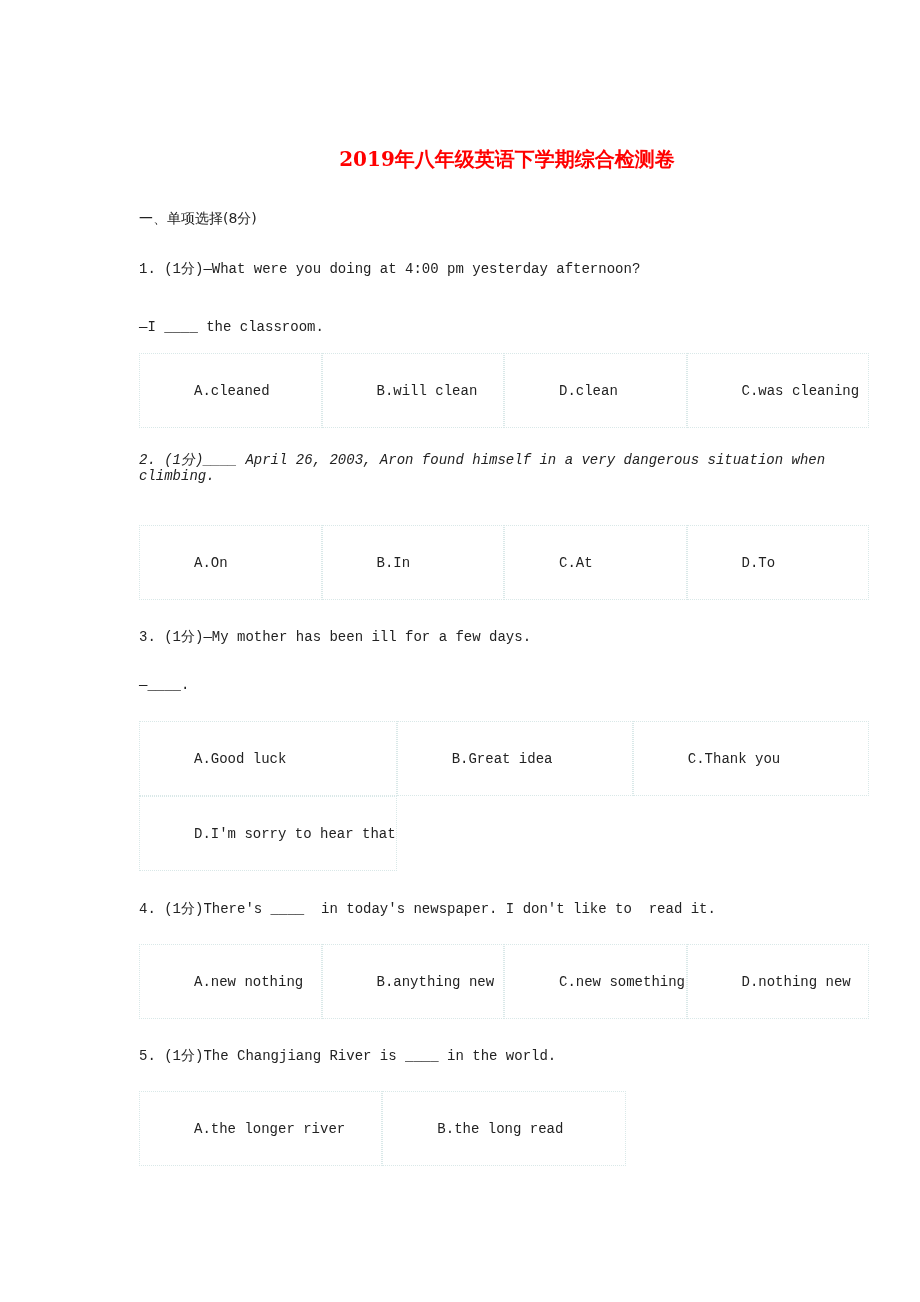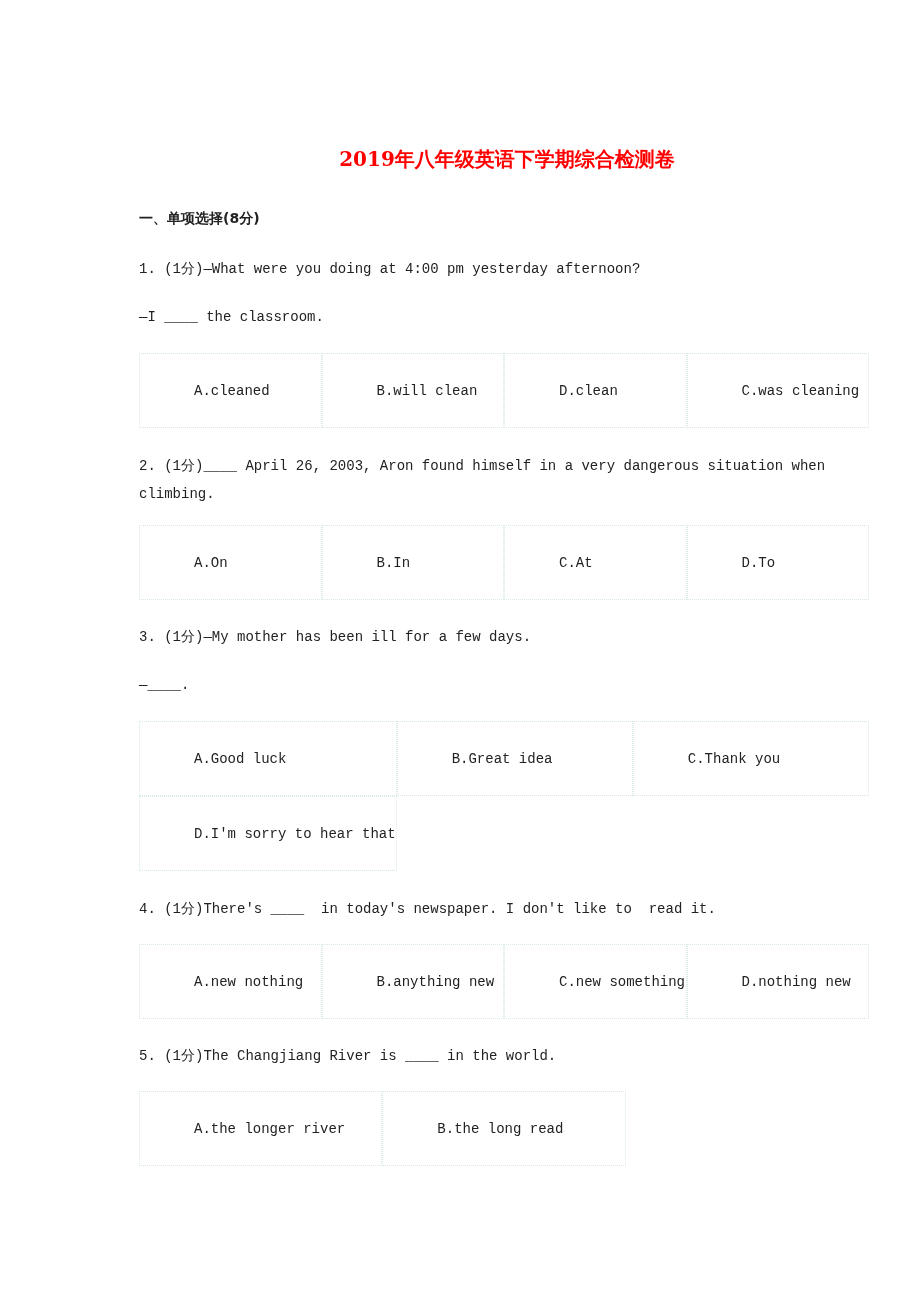--- a/index.html
+++ b/index.html
@@ -1,37 +1,37 @@
 <!DOCTYPE html>
 <html><head>
   <meta charset="utf-8">
   <style>
     html, body { margin: 0; padding: 0; background: #ffffff; }
     body { width: 920px; height: 1302px; position: relative; overflow: hidden;
       font-family: "Liberation Mono", "DejaVu Sans Mono", monospace; color: #222; }
     .title { position: absolute; top: 146px; left: 0; width: 920px; text-align: center;
       font-family: "DejaVu Serif", "Liberation Serif", serif; font-size: 20px; font-weight: bold; color: #ff0000; letter-spacing: 0px; padding-left: 47px; }
-    .section { position: absolute; left: 139px; top: 210px; font-family: "DejaVu Sans", sans-serif; font-size: 14px; font-weight: bold; color: #222; }
+    .section { position: absolute; left: 139px; top: 210px; font-family: "DejaVu Sans", sans-serif; font-size: 14px; font-weight: normal; color: #222; }
     .line { position: absolute; left: 139px; font-size: 14px; white-space: pre; color: #222; }
-    .line2 { position: absolute; left: 139px; width: 700px; font-size: 14px; line-height: 28px; color: #222; }
+    .line2 { position: absolute; left: 139px; width: 700px; font-size: 14px; line-height: 16px; color: #222; font-style: italic; }
     .opts { position: absolute; left: 139px; width: 730px; display: grid; }
     .opts.four { grid-template-columns: repeat(4, 1fr); }
     .opts.two { grid-template-columns: repeat(3, 1fr); }
     .opt { height: 75px; box-sizing: border-box; border: 1px dotted #d9e8e8;
       display: flex; align-items: center; padding-left: 54px; font-size: 14px; color: #222; white-space: nowrap; }
     .opts.two .opt { height: 75px; }
   </style>
 </head>
 <body>
 
 <div class="title">2019年八年级英语下学期综合检测卷</div>
 <div class="section">一、单项选择(8分)</div>
 
 <div class="line" style="top:260px">1. (1分)—What were you doing at 4:00 pm yesterday afternoon?</div>
-<div class="line" style="top:309px">—I ____ the classroom.</div>
+<div class="line" style="top:319px">—I ____ the classroom.</div>
 <div class="opts four" style="top:353px">
   <div class="opt">A.cleaned</div>
   <div class="opt">B.will clean</div>
   <div class="opt">D.clean</div>
   <div class="opt">C.was cleaning</div>
 </div>
 
 <div class="line2" style="top:452px">2. (1分)____  April 26, 2003, Aron found himself in a very dangerous situation when climbing.</div>
 <div class="opts four" style="top:525px">
   <div class="opt">A.On</div>

